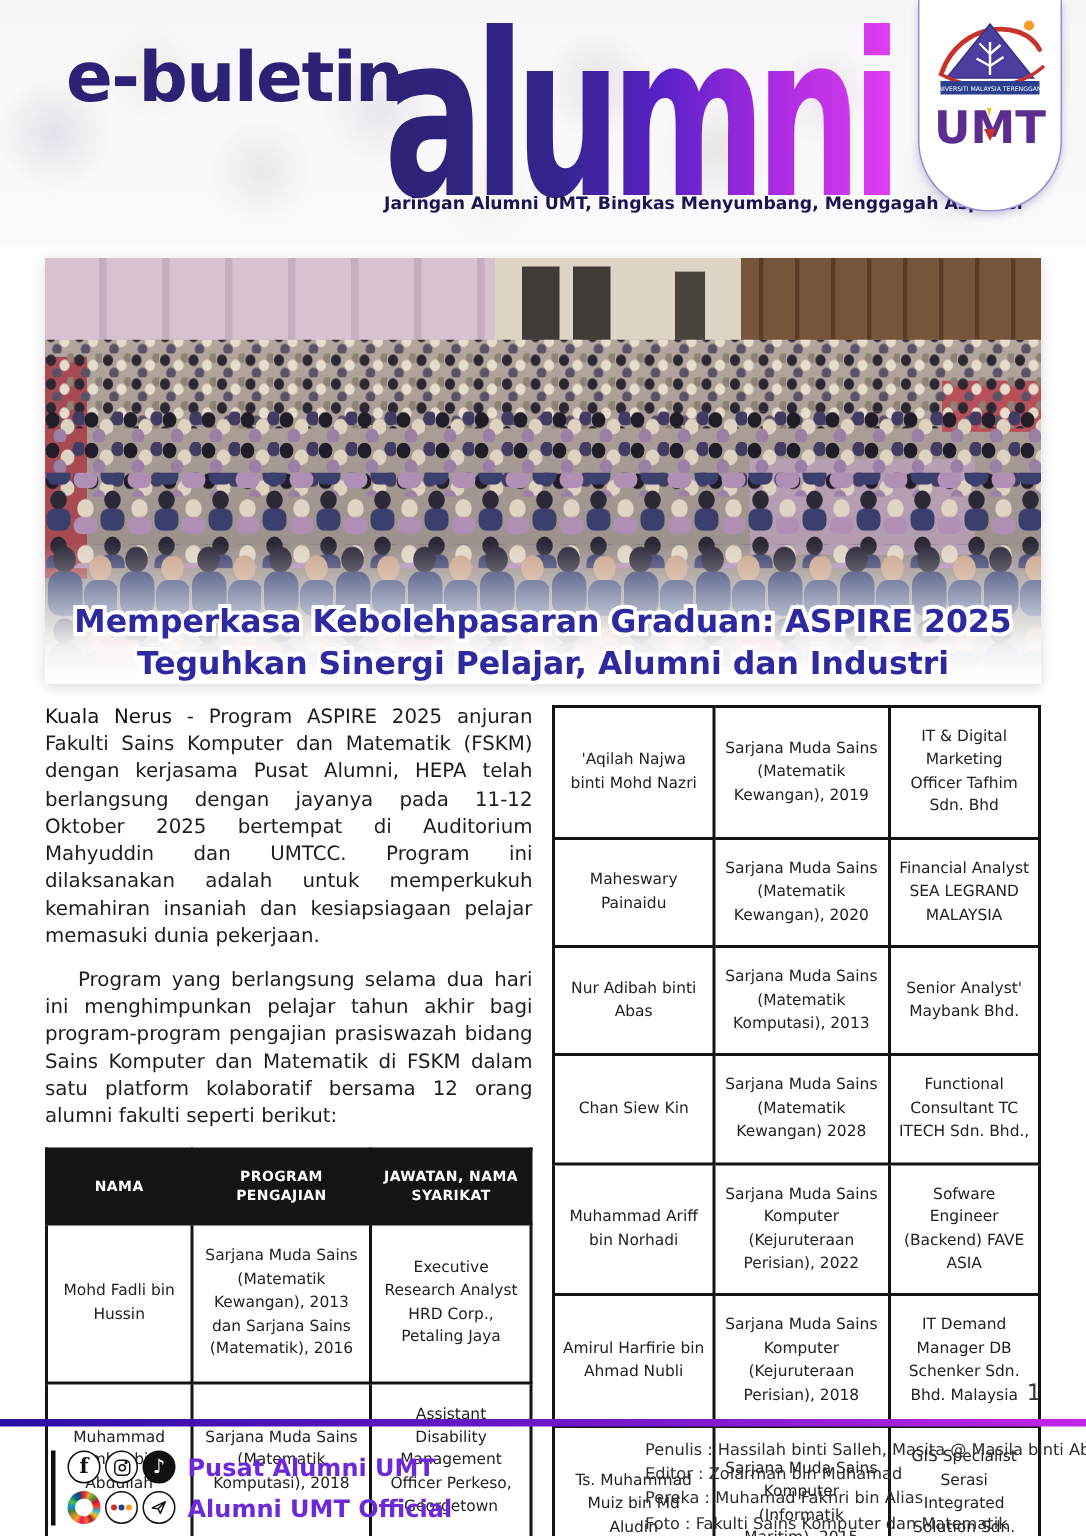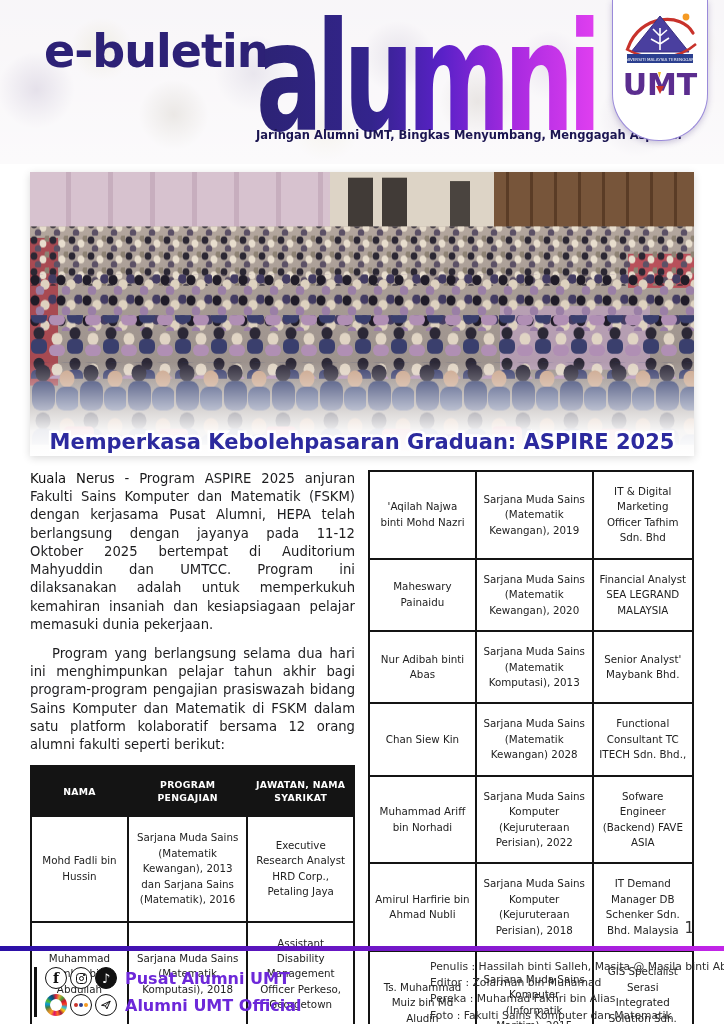--- a/index.html
+++ b/index.html
@@ -168,20 +168,21 @@
         <rect x="128" y="226" width="30" height="20" rx="4"></rect>
         <rect x="236" y="224" width="30" height="20" rx="4"></rect>
         <rect x="352" y="226" width="30" height="20" rx="4"></rect>
         <rect x="462" y="224" width="30" height="20" rx="4"></rect>
         <rect x="570" y="226" width="30" height="20" rx="4"></rect>
       </g>
       <rect x="0" y="100" width="664" height="150" fill="url(#fadeWhite)"></rect>
     </svg>
     <div class="hero-title">
       <div>Memperkasa Kebolehpasaran Graduan: ASPIRE 2025</div>
+      <div>Teguhkan Sinergi Pelajar, Alumni dan Industri</div>
     </div>
   </div>
 
   <div class="body-cols">
     <div class="col-left">
       <p class="para"><span class="lead">Kuala Nerus</span><span> - Program ASPIRE 2025 anjuran Fakulti Sains Komputer dan Matematik (FSKM) dengan kerjasama Pusat Alumni, HEPA telah berlangsung dengan jayanya pada 11-12 Oktober 2025 bertempat di Auditorium Mahyuddin dan UMTCC. Program ini dilaksanakan adalah untuk memperkukuh kemahiran insaniah dan kesiapsiagaan pelajar memasuki dunia pekerjaan.</span></p>
       <p class="para indent">Program yang berlangsung selama dua hari ini menghimpunkan pelajar tahun akhir bagi program-program pengajian prasiswazah bidang Sains Komputer dan Matematik di FSKM dalam satu platform kolaboratif bersama 12 orang alumni fakulti seperti berikut:</p>
 
       <table class="alumni-table">
         <colgroup>

